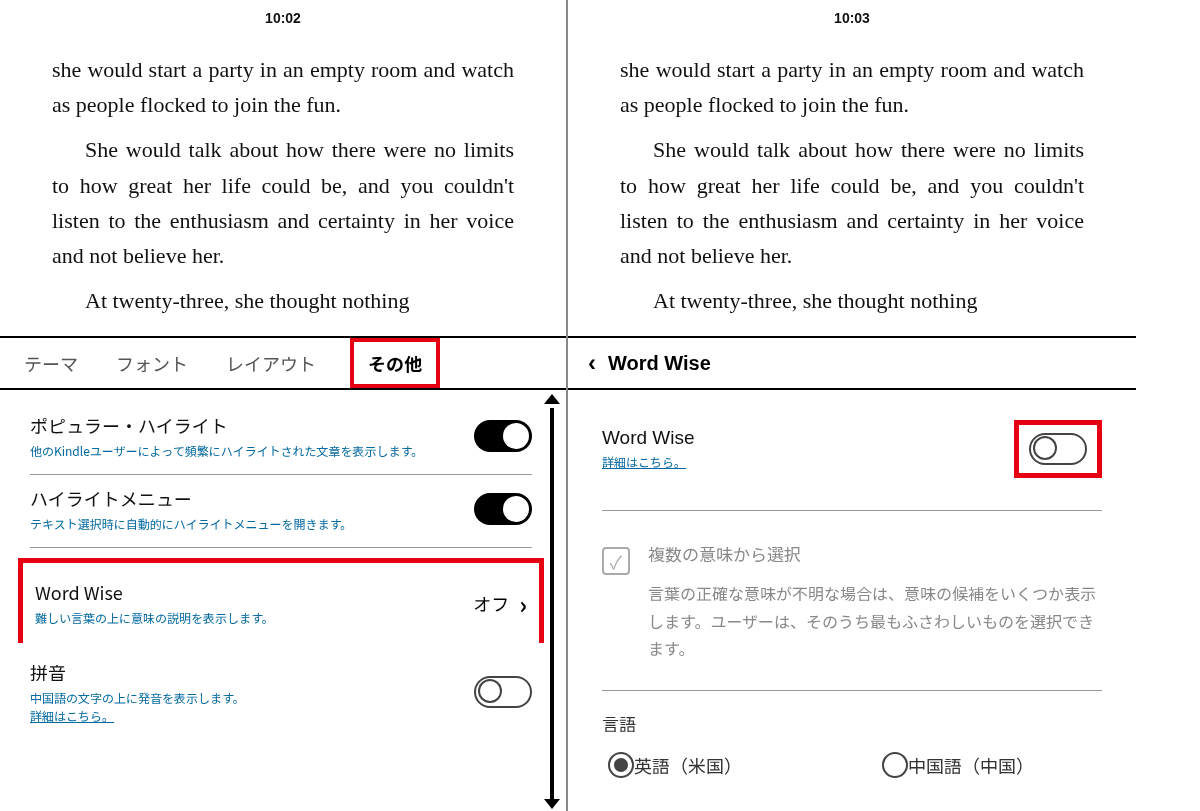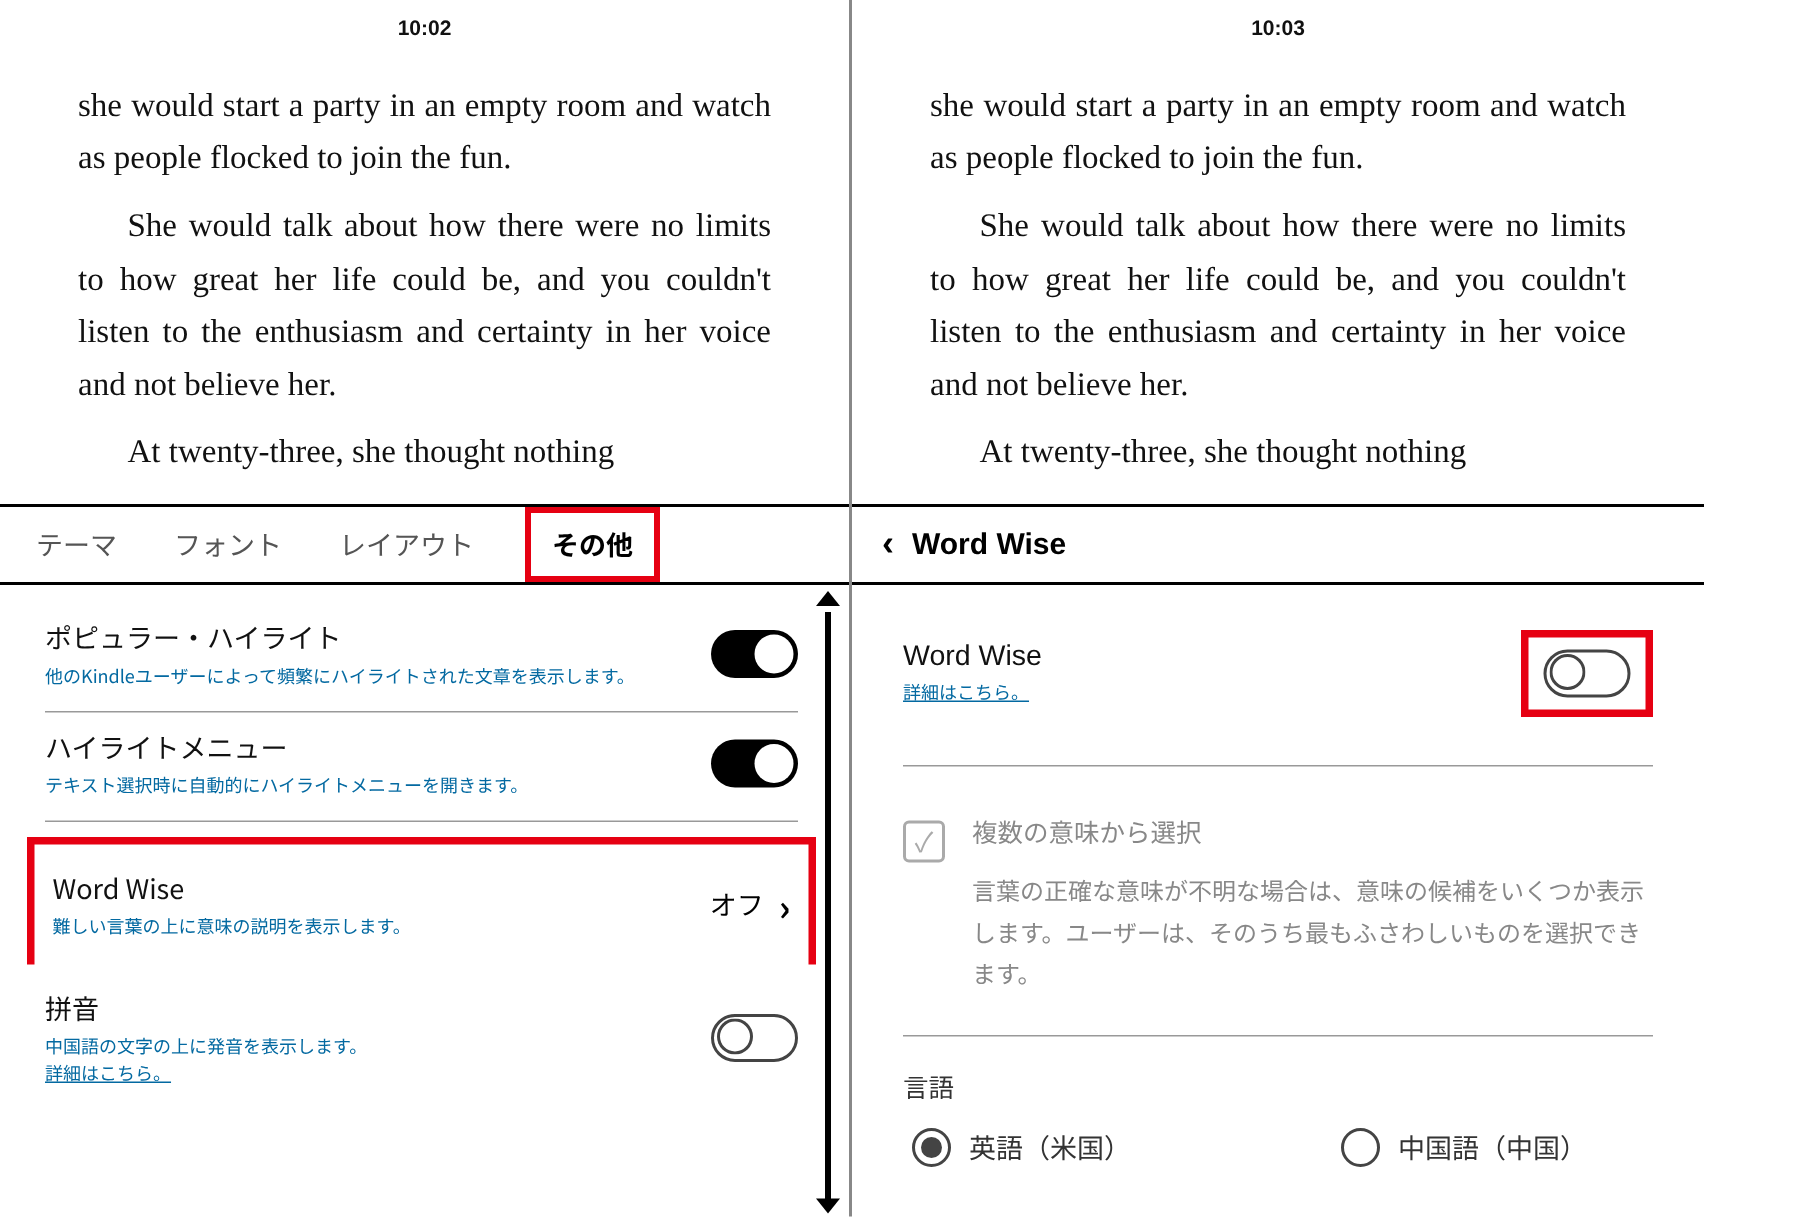--- a/index.html
+++ b/index.html
@@ -175,21 +175,21 @@
     display:flex; align-items:center; justify-content:center;
     font-size: 18px; color:#aaa;
     margin-top: 6px;
   }
   .check-text .t1 { font-size: 17px; margin-bottom: 14px; }
   .check-text .t2 { font-size: 16px; line-height: 1.7; }
 
   .lang-section { padding-top: 20px; }
   .lang-label { font-size: 17px; color:#333; margin-bottom: 16px; }
   .radio-row { display:flex; gap: 140px; padding-left: 6px; }
-  .radio-item { display:flex; align-items:center; gap:12px; font-size: 18px; color:#333; }
+  .radio-item { display:flex; align-items:center; gap:0; font-size: 18px; color:#333; }
   .radio-outer {
     width: 26px; height:26px; border:2px solid #444; border-radius:50%;
     display:flex; align-items:center; justify-content:center;
   }
   .radio-inner { width:14px; height:14px; background:#444; border-radius:50%; }
 
   .big-red-box {
     border: 5px solid #e60012;
     padding: 8px 10px;
   }

